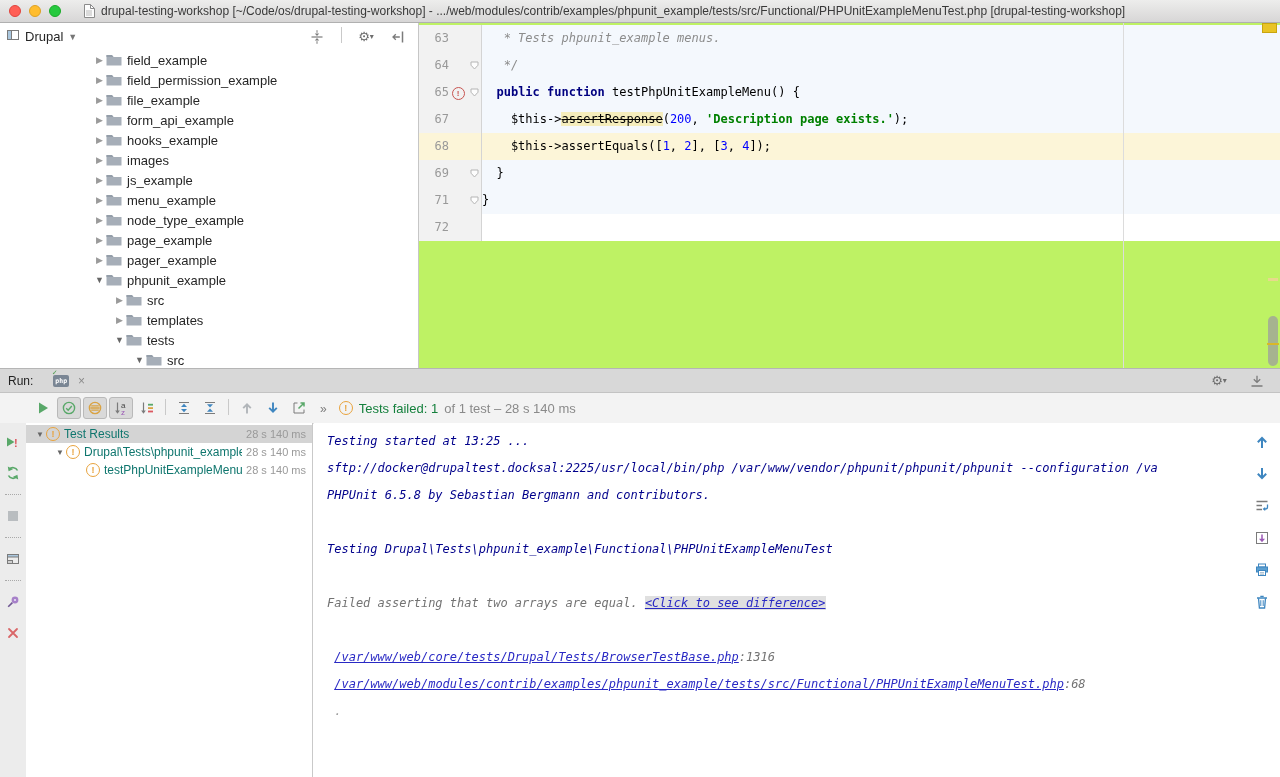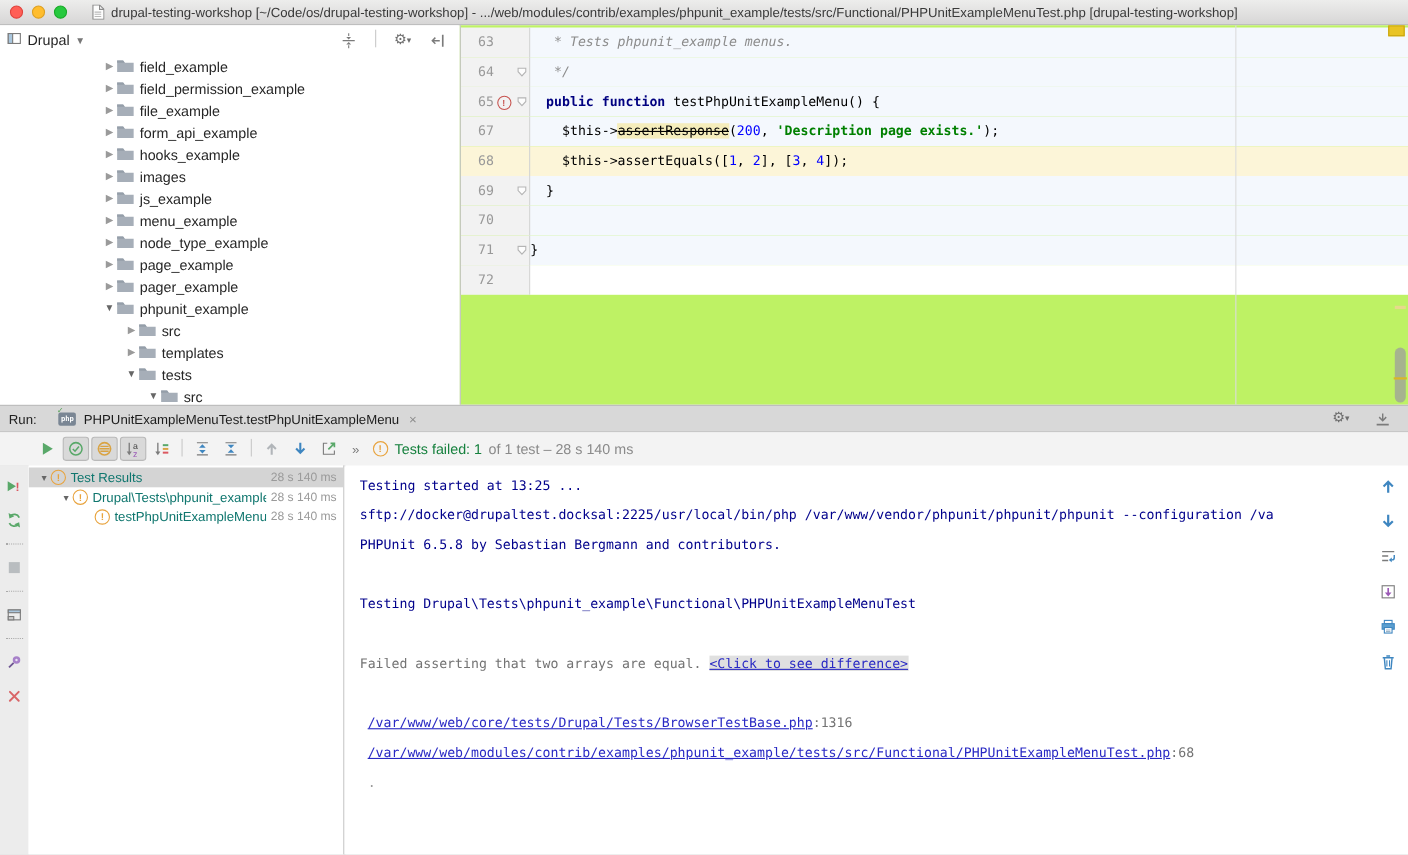--- a/index.html
+++ b/index.html
@@ -78,21 +78,21 @@
   .dots{display:block;width:16px;border-top:1px dotted #a9a9a9;margin:1px 0;}
   .testtree{position:absolute;left:26px;top:0;width:287px;bottom:0;background:#fff;border-right:1px solid #c9c9c9;
     font-size:12px;padding-top:2px;box-sizing:border-box;overflow:hidden;}
   .trow{height:18px;display:flex;align-items:center;white-space:nowrap;overflow:hidden;}
   .trow.selected{background:#d4d4d4;}
   .trow .tri{flex:0 0 12px;width:12px;font-size:8px;}
   .trow .tlabel{margin-left:4px;overflow:hidden;text-overflow:clip;color:#0f766e;flex:1 1 auto;min-width:0;}
   .trow .ttime{flex:0 0 auto;color:#9a9a9a;font-size:11px;padding:0 6px 0 4px;}
   .console{position:absolute;left:314px;top:0;right:0;bottom:0;background:#fff;
     font:12px/27px "DejaVu Sans Mono",monospace;padding:5px 36px 0 13px;white-space:pre;overflow:hidden;}
-  .cline{height:27px;}
+  .cline{height:27px;font-style:italic;}
   .out{color:#00008b;} .errtx{color:#737373;}
   .lnk{color:#2929c4;text-decoration:underline;}
   .lnkhl{color:#2929c4;text-decoration:underline;background:#e0e0e0;}
   .dim{color:#9a9a9a;}
   .conicons{position:absolute;right:5px;top:8px;display:flex;flex-direction:column;align-items:center;gap:10px;}
   .gearglyph{font-family:"DejaVu Sans",sans-serif;font-size:13px;color:#6e6e6e;}
   .dd8{font-size:8px;color:#6e6e6e;}
 </style>
 </head>
 <body>
@@ -368,28 +368,20 @@
             <span class="fold">
               <svg width="9" height="9" viewBox="0 0 9 9">
                 <polygon points="1,1 8,1 8,4.2 4.5,8 1,4.2" fill="#fdfdfd" stroke="#b5b5b5"></polygon>
               </svg>
             </span>
           </div>
           <div class="codea"><span>  }</span></div>
         </div>
         <div class="edrow bg-blue">
           <div class="gut">
-            <span class="lnum">70</span>
-            <span class="mark"></span>
-            <span class="fold"></span>
-          </div>
-          <div class="codea"></div>
-        </div>
-        <div class="edrow bg-blue">
-          <div class="gut">
             <span class="lnum">71</span>
             <span class="mark"></span>
             <span class="fold">
               <svg width="9" height="9" viewBox="0 0 9 9">
                 <polygon points="1,1 8,1 8,4.2 4.5,8 1,4.2" fill="#fdfdfd" stroke="#b5b5b5"></polygon>
               </svg>
             </span>
           </div>
           <div class="codea"><span>}</span></div>
         </div>
@@ -407,21 +399,20 @@
     <div class="sb-tick"></div>
     <div class="sb-thumb"></div>
     <div class="sb-mark"></div>
   </div>
 
   <div class="runpanel">
     <div class="runstrip">
       <span class="run-label">Run:</span>
       <span class="runtab">
         <span class="phpic"><i>✓</i>php</span>
-        <span class="tabtitle">PHPUnitExampleMenuTest.testPhpUnitExampleMenu</span>
         <span class="tabclose">×</span>
       </span>
       <span class="strip-actions" id="strip-actions">
           <span class="ib">
             <span class="gearglyph">⚙</span>
             <span class="dd8">▾</span>
           </span>
           <span class="ib">
             <svg width="16" height="16" viewBox="0 0 16 16">
               <path d="M2.5 13h11" stroke="#7b7b7b" stroke-width="1.5"></path>

